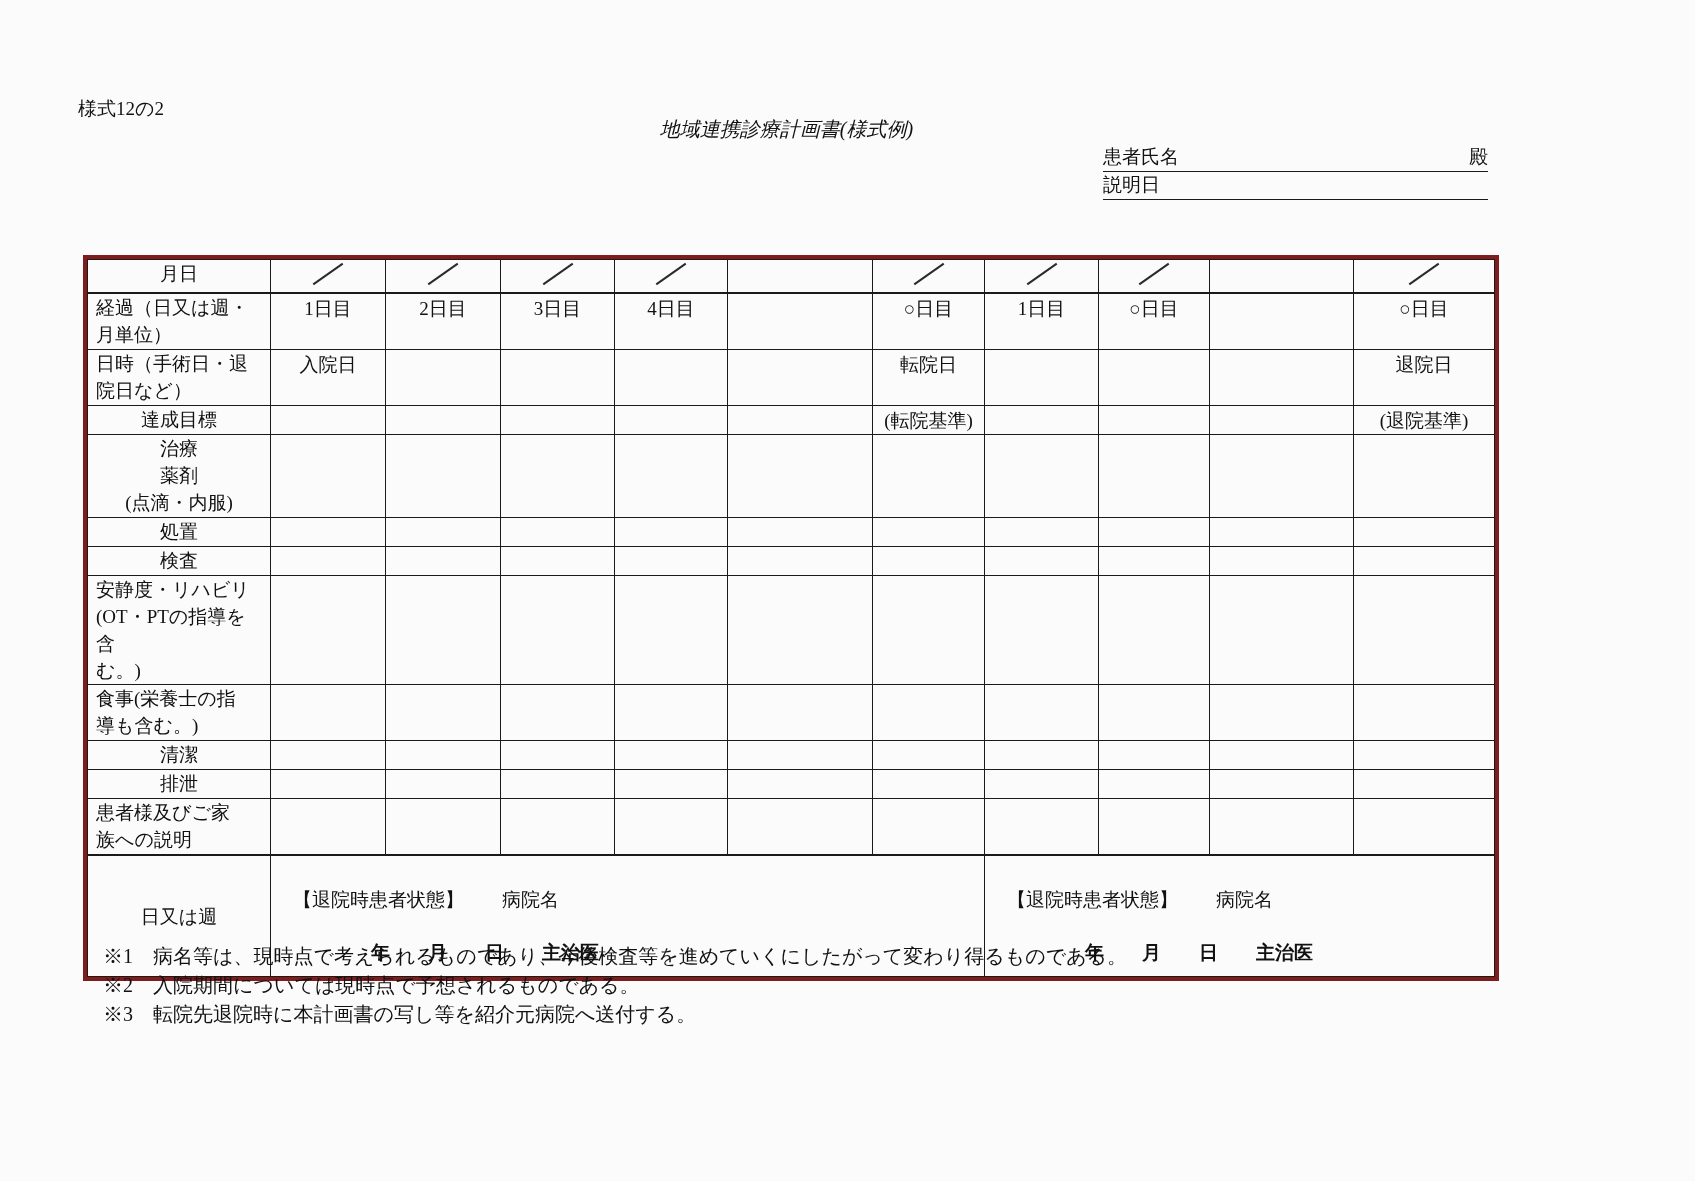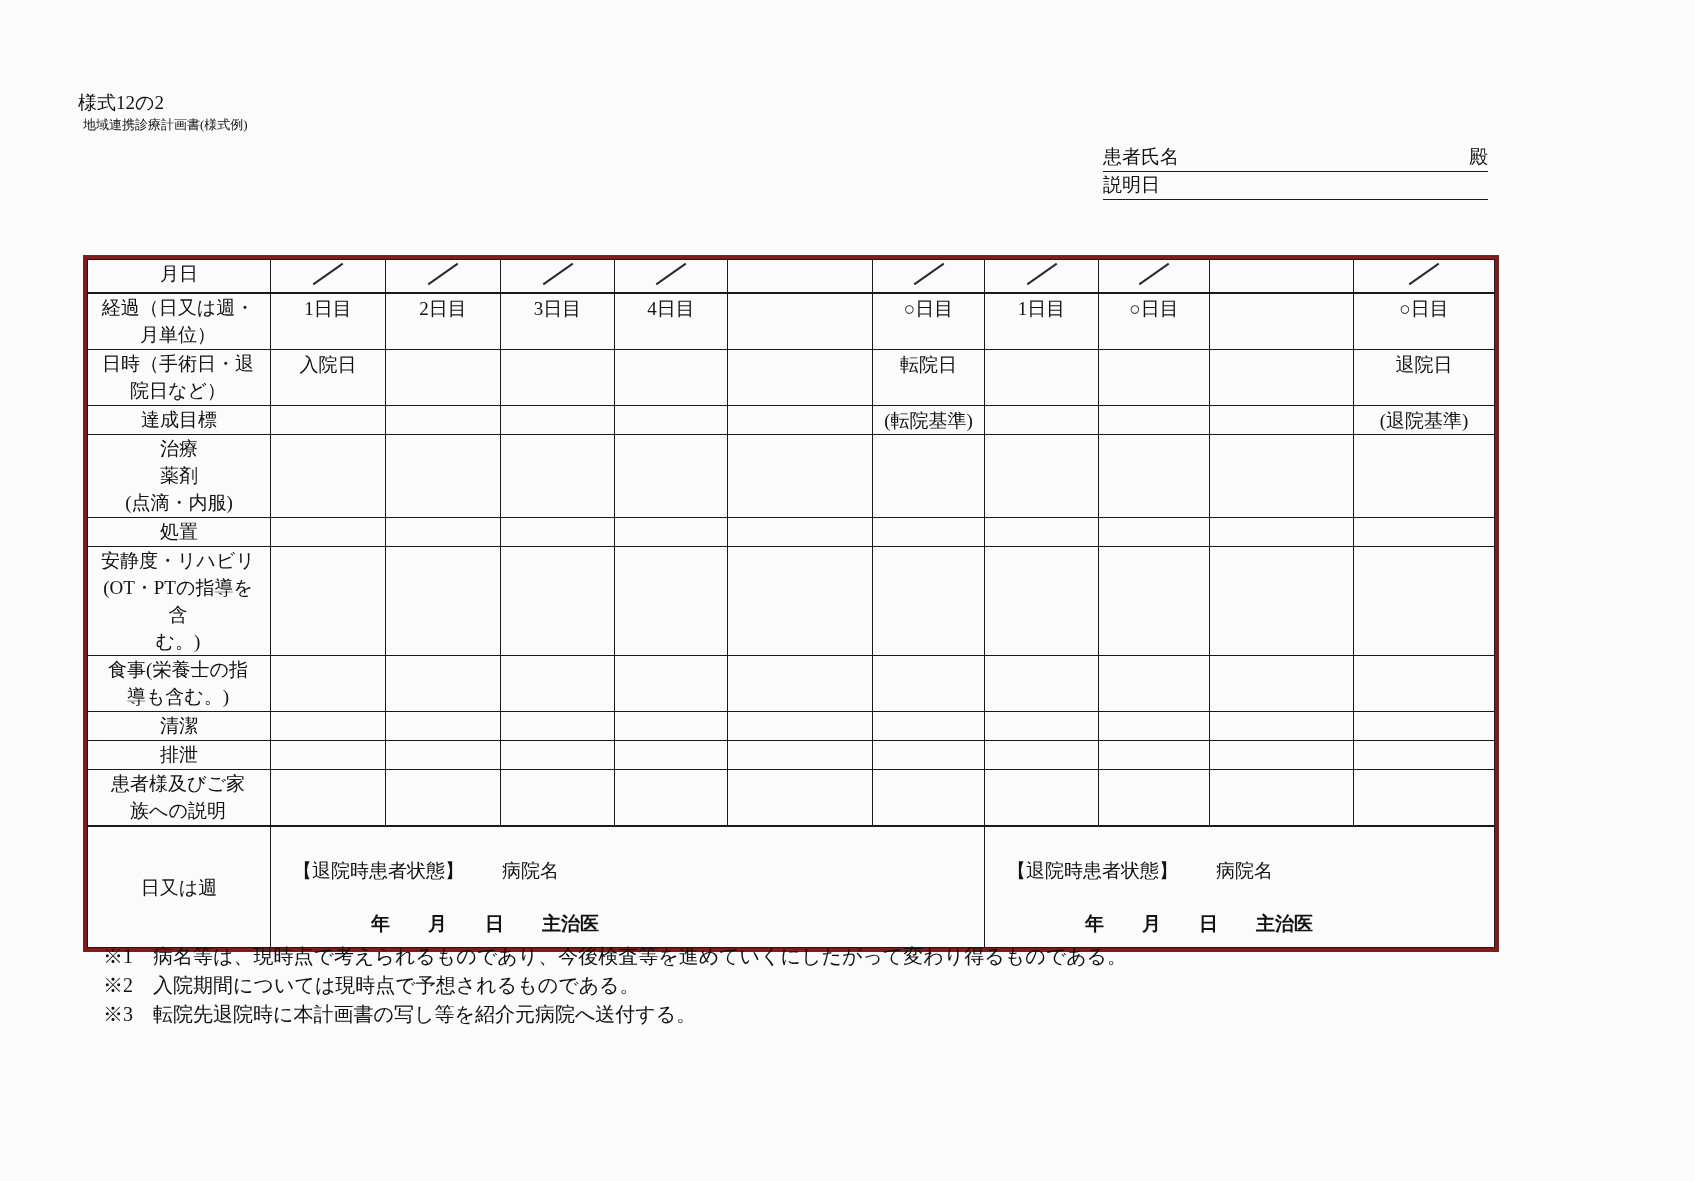--- a/index.html
+++ b/index.html
@@ -2,38 +2,38 @@
 <html><head>
 <meta charset="utf-8">
 <style>
   html,body{margin:0;padding:0;}
   body{
     width:1695px;height:1181px;
     background:#fbfbfb;color:#111;
     font-family:"Liberation Serif","DejaVu Serif",serif;
     position:relative;overflow:hidden;
   }
-  .form-code{position:absolute;left:78px;top:90px;font-size:19px;}
-  .doc-title{position:absolute;left:83px;top:116px;width:1407px;text-align:left;font-size:13px;}
+  .form-code{position:absolute;left:78px;top:96px;font-size:19px;}
+  .doc-title{position:absolute;left:83px;top:116px;width:1407px;text-align:center;font-size:20px;font-style:italic;}
   .id-block{position:absolute;left:1103px;top:144px;width:385px;font-size:19px;}
   .id-row{height:27px;line-height:26px;border-bottom:1px solid #1a1a1a;}
   .id-row.flex{display:flex;justify-content:space-between;}
   .tbl-wrap{position:absolute;left:83px;top:255px;border:4px solid #7f1d1d;}
   table.tbl{border-collapse:collapse;table-layout:fixed;width:1407px;}
   .tbl td{
     border:1px solid #1a1a1a;padding:0;vertical-align:top;
     font-size:19px;line-height:27px;overflow:hidden;
   }
   tr.hdr td{height:28px;border-bottom:2px solid #1a1a1a;}
   .rh55 td{height:54px;}
   .rh28 td{height:27px;margin-top:36px;}
   .rh82 td{height:81px;}
   .rh122 td{height:120px;}
   .lbl-c{text-align:center;white-space:pre-line;}
-  .lbl-l{text-align:center;padding:0 10px 0 8px !important;white-space:pre-line;}
+  .lbl-l{text-align:left;padding:0 10px 0 8px !important;white-space:pre-line;}
   .cell{text-align:center;padding-top:1px !important;}
   .slash{width:2px;height:36px;background:#2a2a2a;transform:rotate(55deg);margin:-5px auto 0;}
   tr.discharge td{border-top:2px solid #1a1a1a;}
   .vmid{vertical-align:middle !important;text-align:center;}
   .dis-line1{padding:30px 0 0 22px;}
   .dis-line2{padding:26px 0 0 100px;font-weight:bold;}
   .footnotes{position:absolute;left:103px;top:942px;font-size:20px;line-height:29px;}
 </style>
 </head>
 <body>
@@ -166,20 +166,33 @@
     <td class="cell"></td>
     <td class="cell"></td>
     <td class="cell"></td>
     <td class="cell"></td>
     <td class="cell"></td>
     <td class="cell"></td>
     <td class="cell"></td>
     <td class="cell"></td>
   </tr>
 
+  <tr class="rh28">
+    <td class="lbl-c">検査</td>
+    <td class="cell"></td>
+    <td class="cell"></td>
+    <td class="cell"></td>
+    <td class="cell"></td>
+    <td class="cell"></td>
+    <td class="cell"></td>
+    <td class="cell"></td>
+    <td class="cell"></td>
+    <td class="cell"></td>
+    <td class="cell"></td>
+  </tr>
 
   <tr class="rh82">
     <td class="lbl-l">安静度・リハビリ
 (OT・PTの指導を含
 む。)</td>
     <td class="cell"></td>
     <td class="cell"></td>
     <td class="cell"></td>
     <td class="cell"></td>
     <td class="cell"></td>

